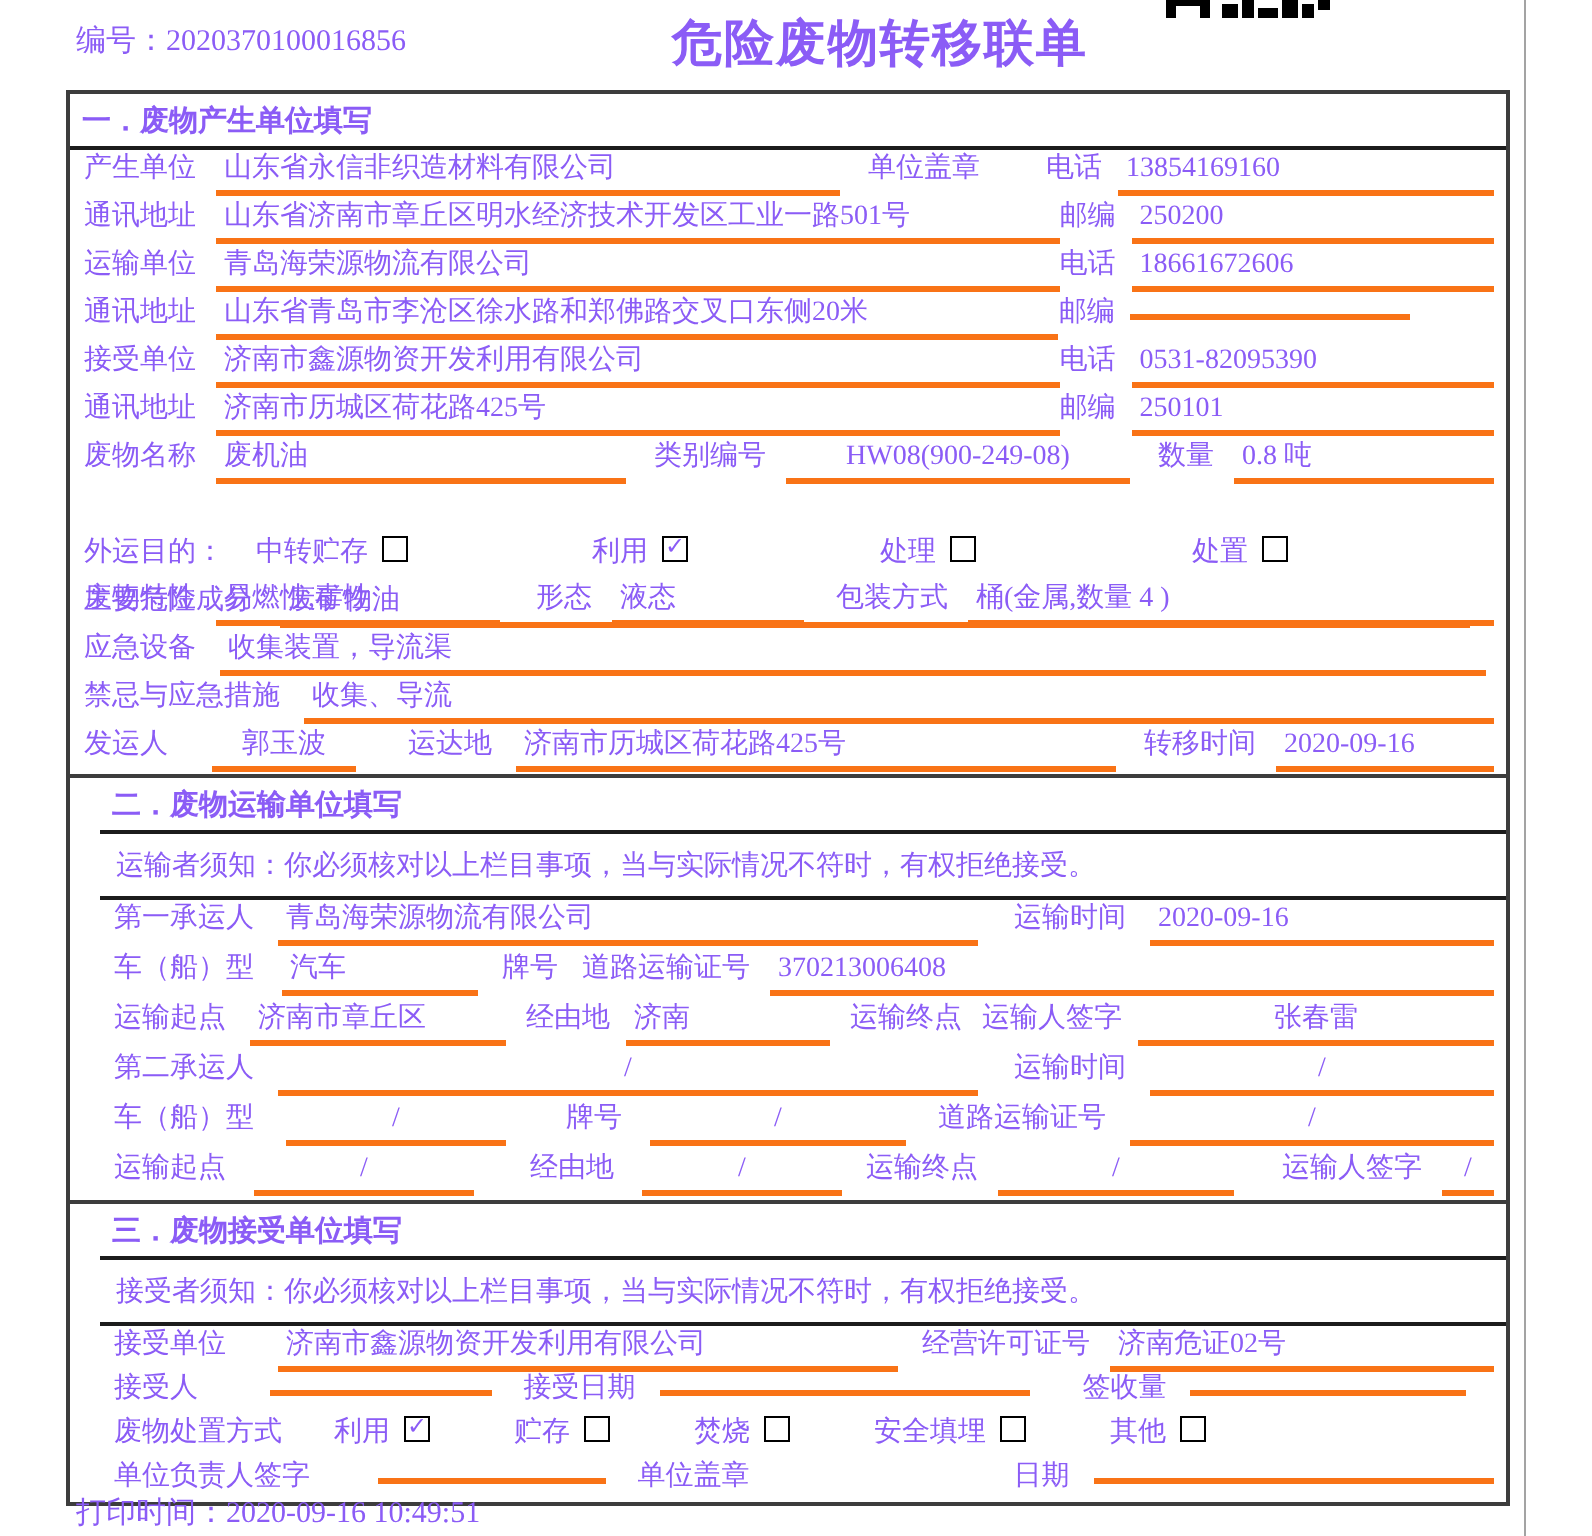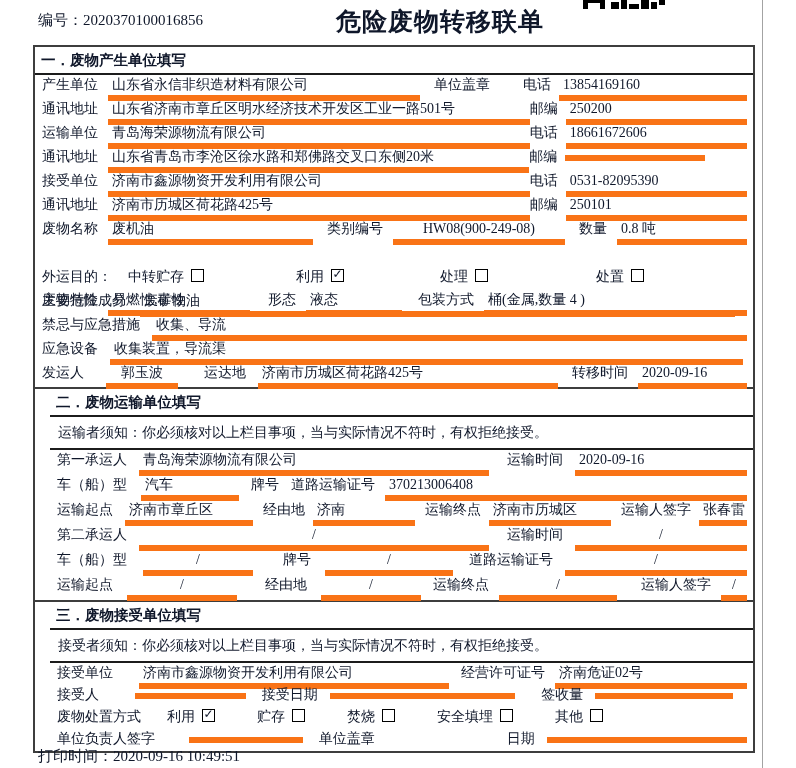--- a/index.html
+++ b/index.html
@@ -1,36 +1,36 @@
 <!DOCTYPE html>
 <html><head>
 <meta charset="utf-8">
 <style>
   html,body{margin:0;padding:0;background:#fff;}
   #page{position:relative;width:796px;height:768px;background:#ffffff;overflow:hidden;
-        font-family:"Liberation Serif","DejaVu Serif",serif;color:#0f172a;}
+        font-family:"Liberation Serif","DejaVu Serif",serif;color:#8b5cf6;}
   
   .serial{position:absolute;left:38px;top:11px;font-size:15px;white-space:nowrap;}
   .title{position:absolute;left:0;top:5px;width:880px;text-align:center;
          font-family:"Liberation Sans","DejaVu Sans",sans-serif;
          font-size:25px;font-weight:bold;letter-spacing:1px;}
   .qr{position:absolute;left:583px;top:0;}
   .page-edge{position:absolute;left:762px;top:0;width:1px;height:768px;background:#a3a3a3;}
   
   .form{position:absolute;left:33px;top:45px;width:722px;}
   .sec{border:2px solid #3d3d3d;background:#fff;box-sizing:border-box;}
   .sec + .sec{margin-top:-2px;padding-left:15px;}
   .sec-h{font-family:"Liberation Sans","DejaVu Sans",sans-serif;font-weight:bold;
          font-size:14.5px;padding:4px 6px 3px 6px;border-bottom:2px solid #1c1c1c;}
   .note{font-size:14px;padding:7px 6px 6px 8px;border-bottom:2px solid #1c1c1c;}
   .r{display:flex;align-items:baseline;height:24px;padding:0 6px 0 7px;font-size:14px;line-height:20px;}
   .s2 .r{height:25px;}
   .s3 .r{height:22px;}
   .l{white-space:nowrap;}
-  .u{display:inline-block;border-bottom:6px solid #f97316;padding:0 4px;white-space:nowrap;
+  .u{display:inline-block;border-bottom:3px solid #f97316;padding:0 4px;white-space:nowrap;
      box-sizing:border-box;overflow:hidden;}
   .fx{flex:1;}
   .ctr{text-align:center;}
   .cb{display:inline-block;width:11px;height:11px;border:1px solid #000;margin-left:7px;
       position:relative;top:1px;}
   .cb .ck{position:absolute;left:0;top:-3px;width:11px;text-align:center;
           font-style:normal;font-size:12px;line-height:14px;}
   .footer{position:absolute;left:38px;top:747px;font-size:15px;white-space:nowrap;}
 </style>
 </head>
@@ -135,27 +135,27 @@
         <span class="l" style="margin-left:108px;">处置</span>
         <span class="cb"></span>
       </div>
 
       <div class="r">
         <span class="l">主要危险成分</span>
         <span class="u fx" style="margin-left:14px;margin-right:12px;">废矿物油</span>
       </div>
 
       <div class="r">
+        <span class="l">应急设备</span>
+        <span class="u fx" style="margin-left:12px;margin-right:4px;">收集装置，导流渠</span>
+      </div>
+
+      <div class="r">
         <span class="l">禁忌与应急措施</span>
         <span class="u fx" style="margin-left:12px;">收集、导流</span>
-      </div>
-
-      <div class="r">
-        <span class="l">应急设备</span>
-        <span class="u fx" style="margin-left:12px;margin-right:4px;">收集装置，导流渠</span>
       </div>
 
       <div class="r">
         <span class="l">发运人</span>
         <span class="u ctr" style="width:72px;margin-left:22px;">郭玉波</span>
         <span class="l" style="margin-left:26px;">运达地</span>
         <span class="u" style="width:300px;margin-left:12px;">济南市历城区荷花路425号</span>
         <span class="l" style="margin-left:14px;">转移时间</span>
         <span class="u" style="margin-left:10px;flex:1;">2020-09-16</span>
       </div>
@@ -179,21 +179,20 @@
         <span class="l" style="margin-left:12px;">道路运输证号</span>
         <span class="u" style="margin-left:10px;flex:1;">370213006408</span>
       </div>
 
       <div class="r">
         <span class="l">运输起点</span>
         <span class="u" style="width:128px;margin-left:12px;">济南市章丘区</span>
         <span class="l" style="margin-left:10px;">经由地</span>
         <span class="u" style="width:102px;margin-left:8px;">济南</span>
         <span class="l" style="margin-left:10px;">运输终点</span>
-        <span class="u" style="width:122px;margin-left:8px;">济南市历城区</span>
         <span class="l" style="margin-left:10px;">运输人签字</span>
         <span class="u fx ctr" style="margin-left:8px;">张春雷</span>
       </div>
 
       <div class="r">
         <span class="l">第二承运人</span>
         <span class="u ctr" style="width:350px;margin-left:12px;">/</span>
         <span class="l" style="margin-left:18px;">运输时间</span>
         <span class="u fx ctr" style="margin-left:12px;">/</span>
       </div>

